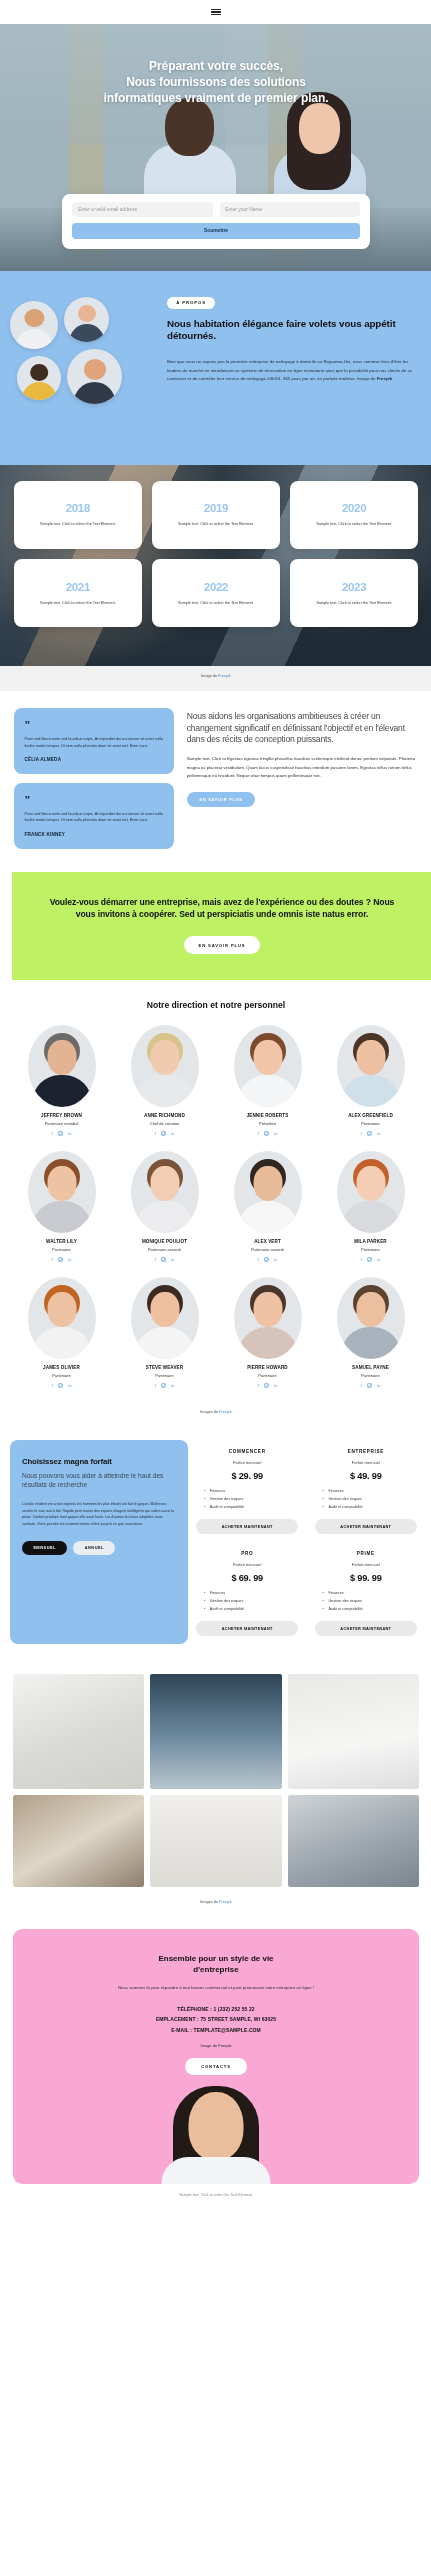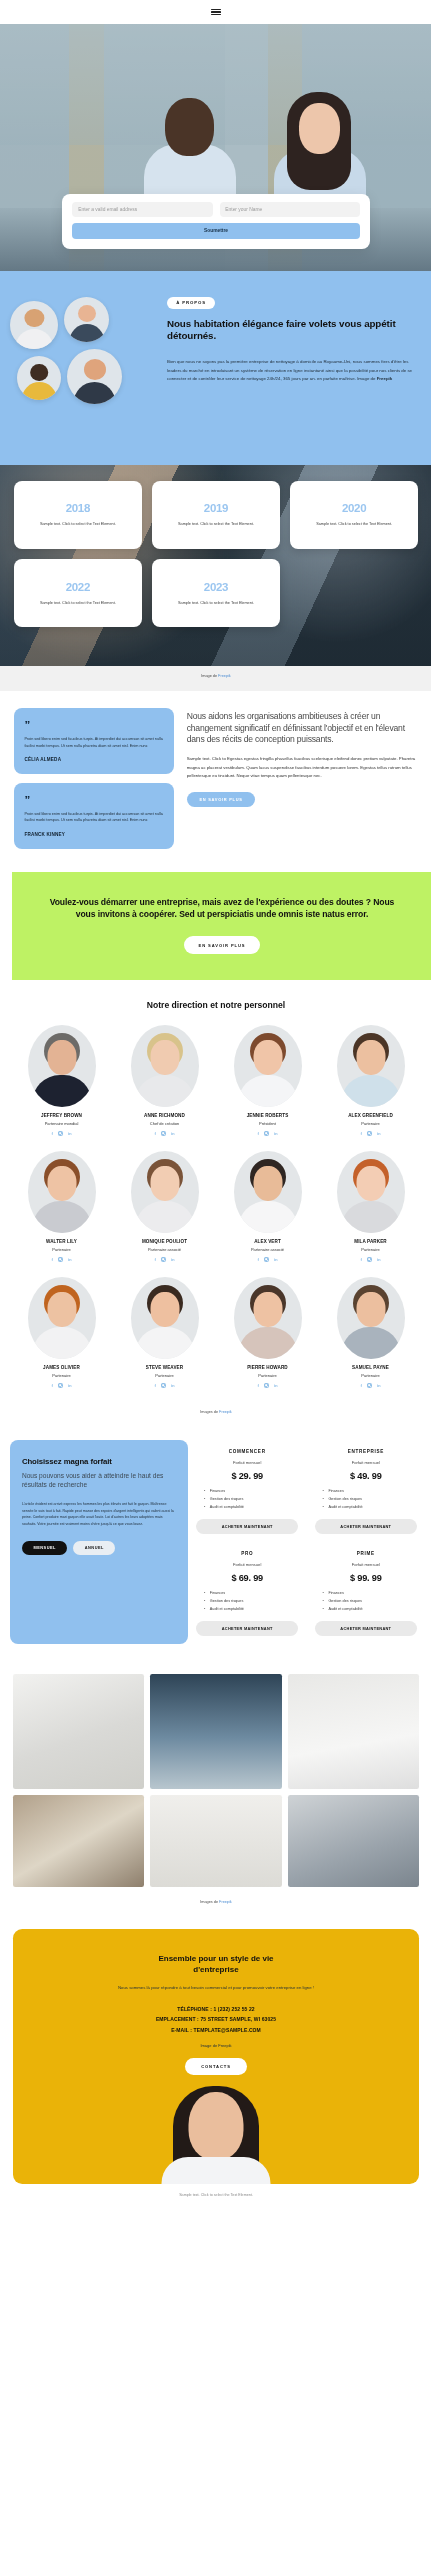--- a/index.html
+++ b/index.html
@@ -236,21 +236,21 @@
   
   .gallery { padding: 10.4px 12.7px 4.6px; display: grid; grid-template-columns: repeat(3, 1fr);
              gap: 5.8px; }
   .gcell { border-radius: 2.3px; overflow: hidden; position: relative; }
   .g-tall { height: 115px; }
   .g-short { height: 92px; }
 
   
   .footer-wrap { padding: 12.7px 12.7px 0; }
   .footer-cta {
-    background: #eab308; border-radius: 9.2px; padding: 24px 31px 0;
+    background: #f9a8d4; border-radius: 9.2px; padding: 24px 31px 0;
     text-align: center; overflow: hidden;
   }
   .fc-h2 { font-size: 8px; font-weight: bold; line-height: 1.38; color: #111; }
   .fc-p { margin-top: 9.2px; font-size: 4.3px; line-height: 1.75; color: #1f2d3a; }
   .fc-line { margin-top: 4.6px; font-size: 5px; font-weight: bold; color: #0f0f0f; letter-spacing:0.1px; }
   .fc-line.first { margin-top: 14px; }
   .fc-credit { margin-top: 10.4px; font-size: 4px; color: #23313d; }
   .fc-btn {
     margin-top: 9.2px; background: #fff; border: none; border-radius: 12.7px;
     padding: 6.3px 16px; cursor: pointer; font-size: 4.1px; font-weight: bold;
@@ -288,20 +288,25 @@
       <div class="person-a">
           <div class="body"></div>
           <div class="head"></div>
         </div>
       <div class="person-b">
           <div class="body"></div>
           <div class="hair"></div>
           <div class="face"></div>
         </div>
     </div>
+    <div class="hero-title">
+      <div>Préparant votre succès,</div>
+      <div>Nous fournissons des solutions</div>
+      <div>informatiques vraiment de premier plan.</div>
+    </div>
     <div class="hero-form">
       <div class="hero-fields">
         <input type="text" placeholder="Enter a valid email address" style="">
         <input type="text" placeholder="Enter your Name" style="">
       </div>
       <button class="submit-btn">Soumettre</button>
     </div>
   </div>
 
   <div class="about">
@@ -339,20 +344,24 @@
         <div class="year-card">
           <div class="year-num">2018</div>
           <div class="year-txt">Sample text. Click to select the Text Element.</div>
         </div>
         <div class="year-card">
           <div class="year-num">2019</div>
           <div class="year-txt">Sample text. Click to select the Text Element.</div>
         </div>
         <div class="year-card">
           <div class="year-num">2020</div>
+          <div class="year-txt">Sample text. Click to select the Text Element.</div>
+        </div>
+        <div class="year-card">
+          <div class="year-num">2021</div>
           <div class="year-txt">Sample text. Click to select the Text Element.</div>
         </div>
         <div class="year-card">
           <div class="year-num">2022</div>
           <div class="year-txt">Sample text. Click to select the Text Element.</div>
         </div>
         <div class="year-card">
           <div class="year-num">2023</div>
           <div class="year-txt">Sample text. Click to select the Text Element.</div>
         </div>

